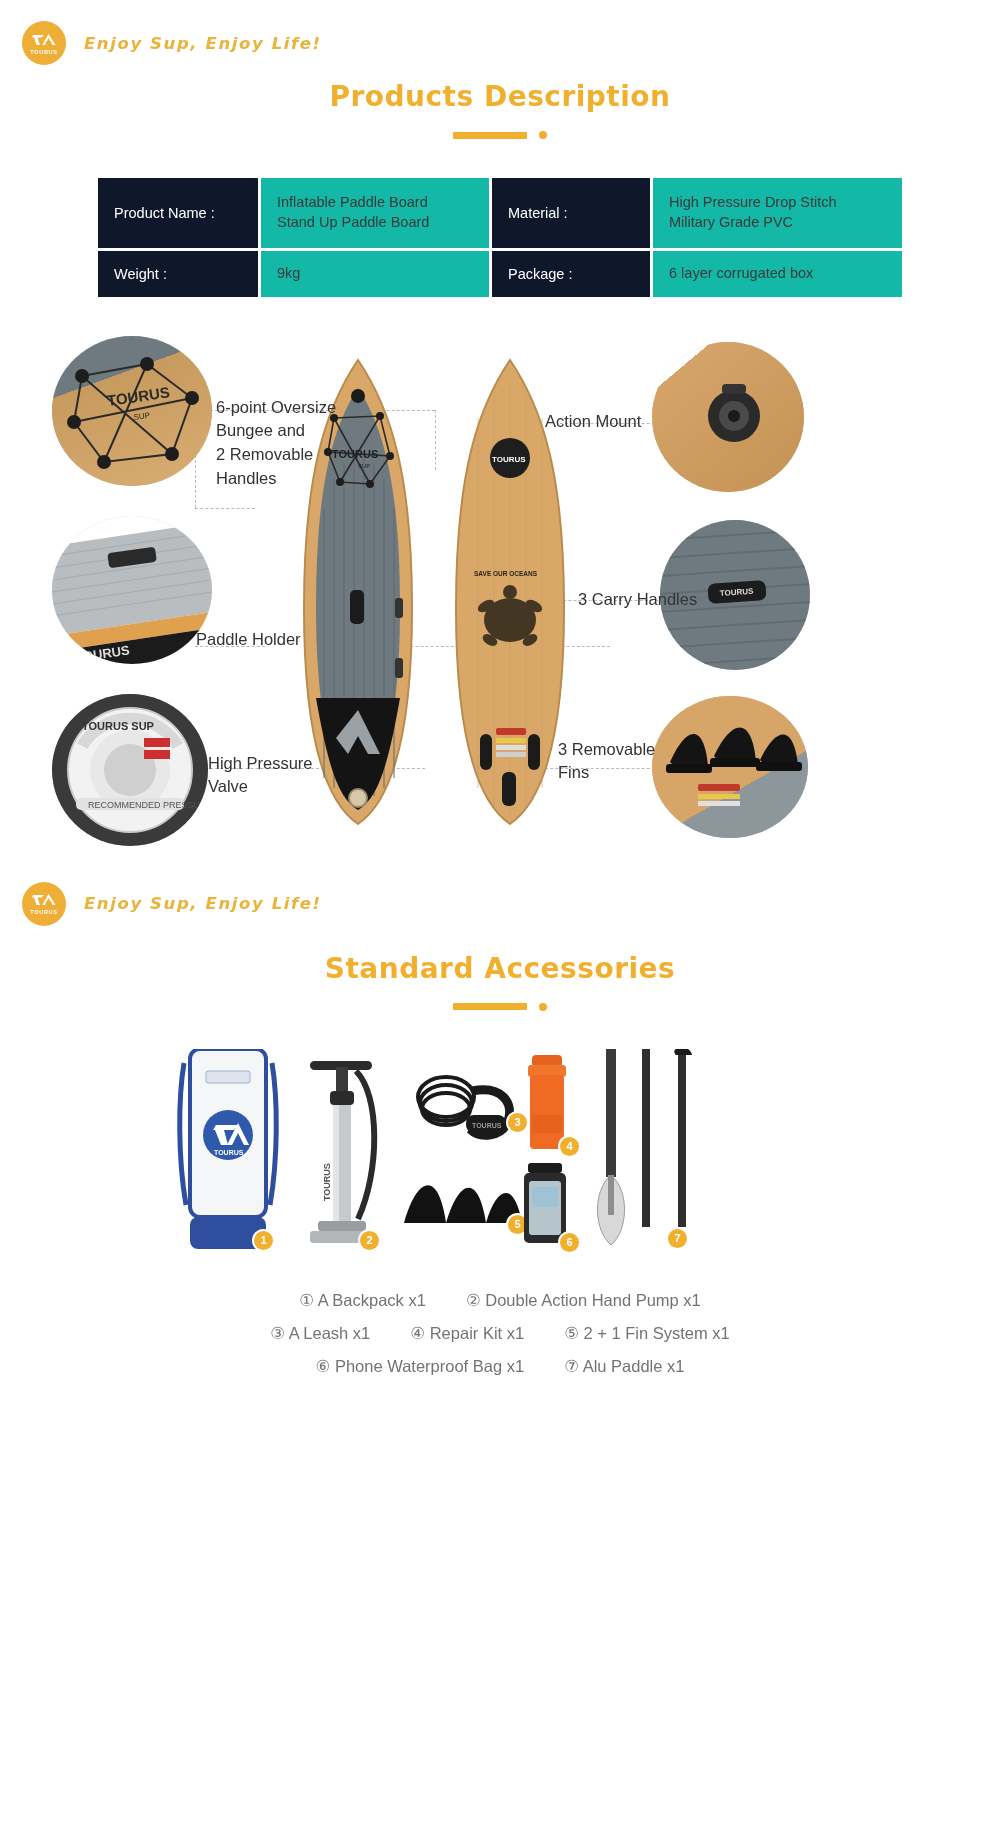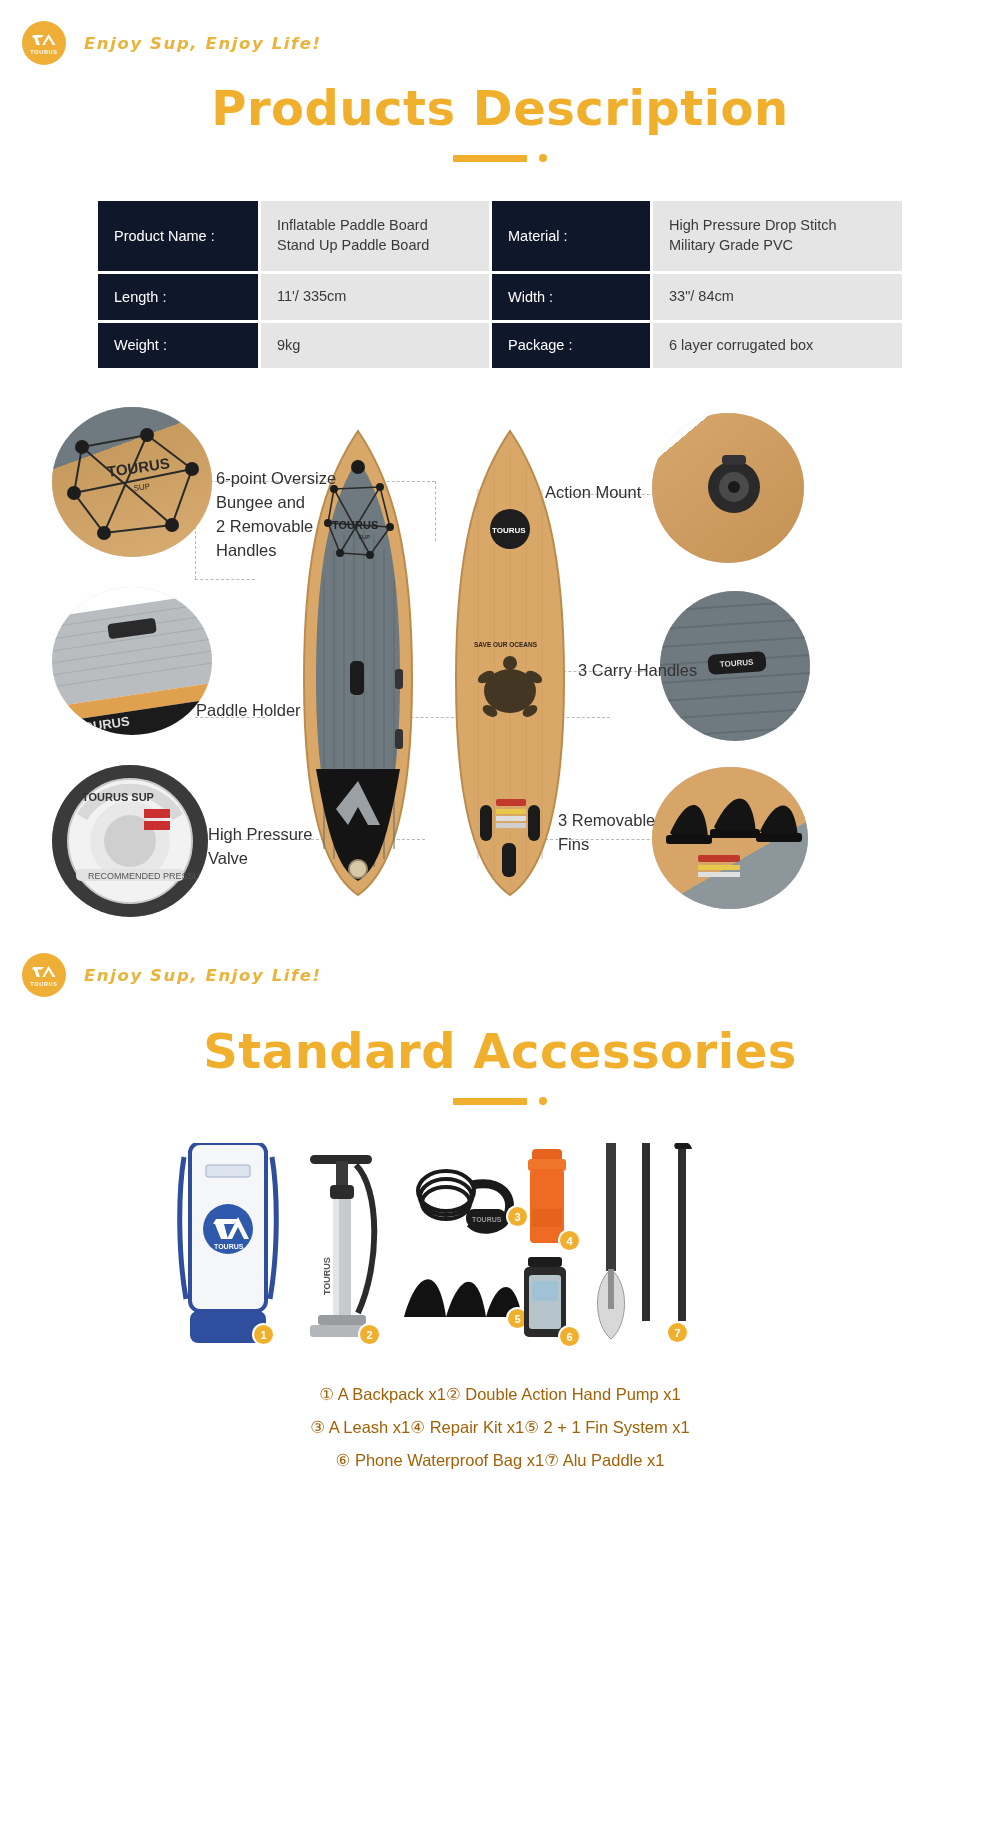--- a/index.html
+++ b/index.html
@@ -26,37 +26,37 @@
   .brand-logo .wordmark { font-size: 5.5px; letter-spacing: .7px; font-weight: bold; margin-top: 1px; }
   .tagline {
     margin-left: 18px; color: #e8b43c; font-size: 16.5px;
     font-style: italic; font-weight: bold; letter-spacing: 1.6px;
     font-family: "DejaVu Sans", sans-serif;
   }
 
   
   .section-head { text-align: center; margin-top: 14px; }
   .section-head h2 {
-    color: #f0b02e; font-size: 48px; font-weight: bold; letter-spacing: .5px;
+    color: #f0b02e; font-size: 28px; font-weight: bold; letter-spacing: .5px;
     font-family: "DejaVu Sans", sans-serif;
   }
   .rule { display: flex; align-items: center; justify-content: center; gap: 12px; margin-top: 18px; }
   .rule .bar { width: 74px; height: 7px; background: #f0b02e; border-radius: 1px; }
   .rule .dot { width: 8px; height: 8px; border-radius: 50%; background: #f0b02e; }
 
   
   .spec-table {
     width: 810px; margin: 36px auto 0; border-collapse: separate; border-spacing: 3px;
     table-layout: fixed;
   }
   .spec-table td { padding: 13px 16px; font-size: 14.5px; vertical-align: middle; }
   .spec-table td.key {
     background: #0f172a; color: #ffffff; font-size: 14.5px; white-space: nowrap;
   }
-  .spec-table td.val { background: #e5e5e5; color: #3a3a3a; line-height: 1.35; }
+  .spec-table td.val { background: #14b8a6; color: #3a3a3a; line-height: 1.35; }
   .spec-table tr.tall td { height: 70px; }
   .spec-table tr td:nth-child(1) { width: 160px; }
   .spec-table tr td:nth-child(2) { width: 228px; }
   .spec-table tr td:nth-child(3) { width: 158px; }
 
   
   .diagram { position: relative; width: 1000px; height: 540px; margin-top: 28px; }
   .callout {
     position: absolute; font-size: 16.5px; line-height: 1.45; color: #333;
     font-family: "Liberation Sans", sans-serif;
@@ -78,22 +78,22 @@
   .acc-row { position: relative; width: 1000px; height: 230px; }
   .acc-item { position: absolute; }
   .badge {
     position: absolute; width: 19px; height: 19px; border-radius: 50%;
     background: #f0b02e; color: #fff; font-size: 11px; font-weight: bold;
     display: flex; align-items: center; justify-content: center;
     box-shadow: 0 0 0 2px #fff;
   }
   .acc-list { text-align: center; margin-top: 16px; }
   .acc-list .line {
-    font-size: 16.5px; color: #a16207; margin-bottom: 14px;
-    display: flex; justify-content: center; 
+    font-size: 16.5px; color: #737373; margin-bottom: 14px;
+    display: flex; justify-content: center; gap: 40px;
   }
   .acc-list .entry { white-space: nowrap; }
 </style>
 </head>
 <body>
 
 <div class="brand-bar">
   <div class="brand-logo">
     <div class="mark">
       <svg width="26" height="16" viewBox="0 0 26 16" aria-hidden="true">
@@ -117,26 +117,20 @@
 
 <table class="spec-table">
   <tbody>
     <tr class="tall">
       <td class="key">Product Name :</td>
       <td class="val" style="white-space:pre-line">Inflatable Paddle Board
 Stand Up Paddle Board</td>
       <td class="key">Material :</td>
       <td class="val" style="white-space:pre-line">High Pressure Drop Stitch
 Military Grade PVC</td>
-    </tr>
-    <tr>
-      <td class="key">Length :</td>
-      <td class="val">11'/ 335cm</td>
-      <td class="key">Width :</td>
-      <td class="val">33"/ 84cm</td>
     </tr>
     <tr>
       <td class="key">Weight :</td>
       <td class="val">9kg</td>
       <td class="key">Package :</td>
       <td class="val">6 layer corrugated box</td>
     </tr>
   </tbody>
 </table>
 

